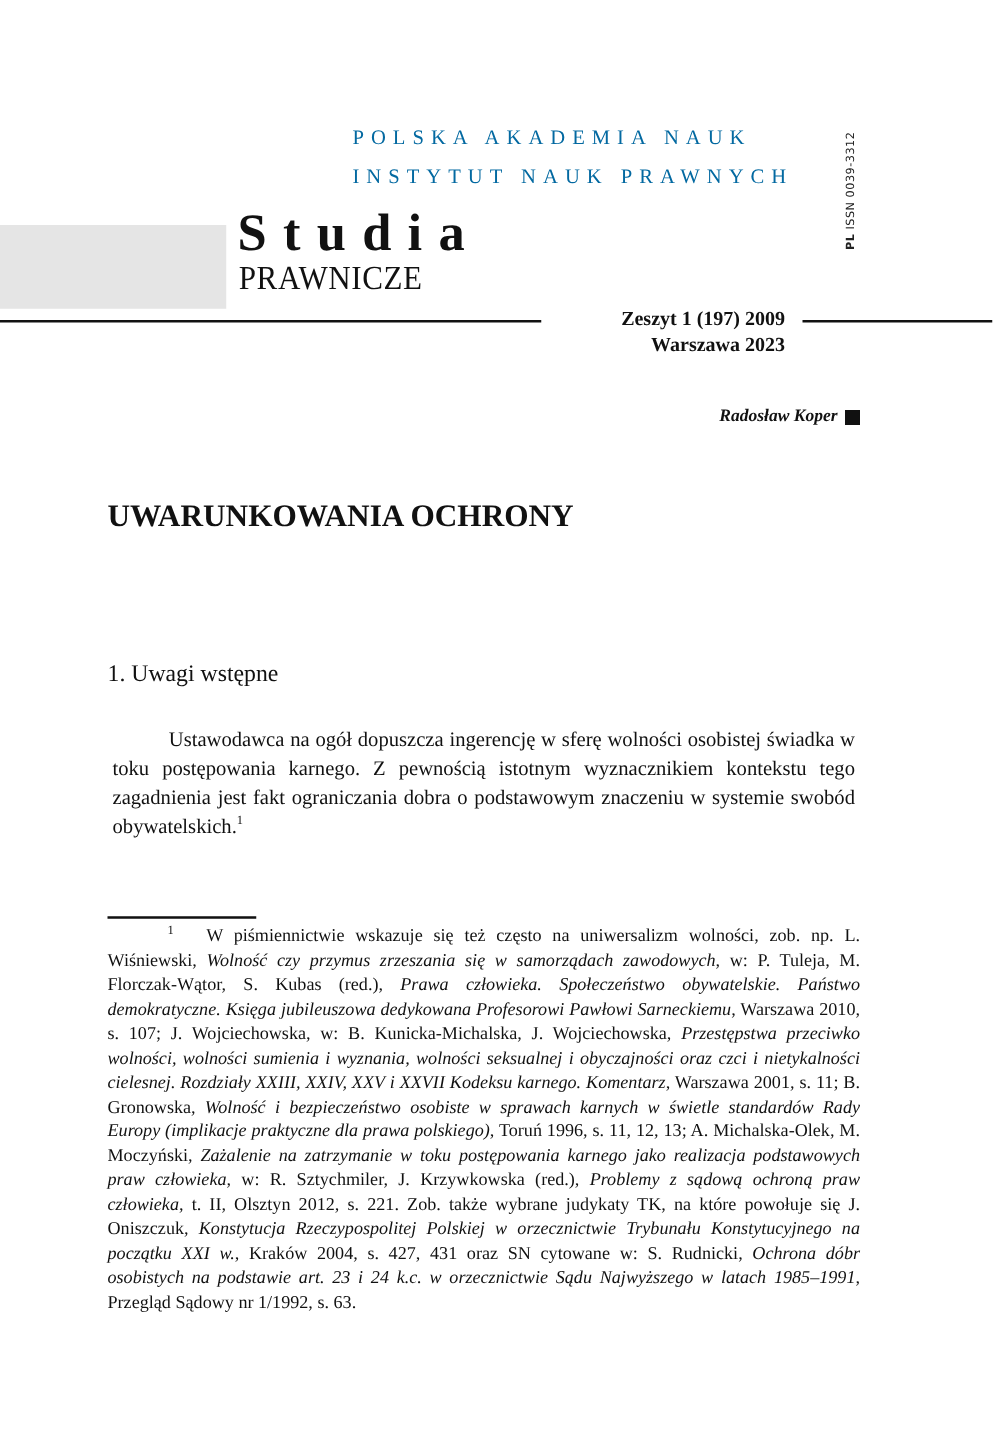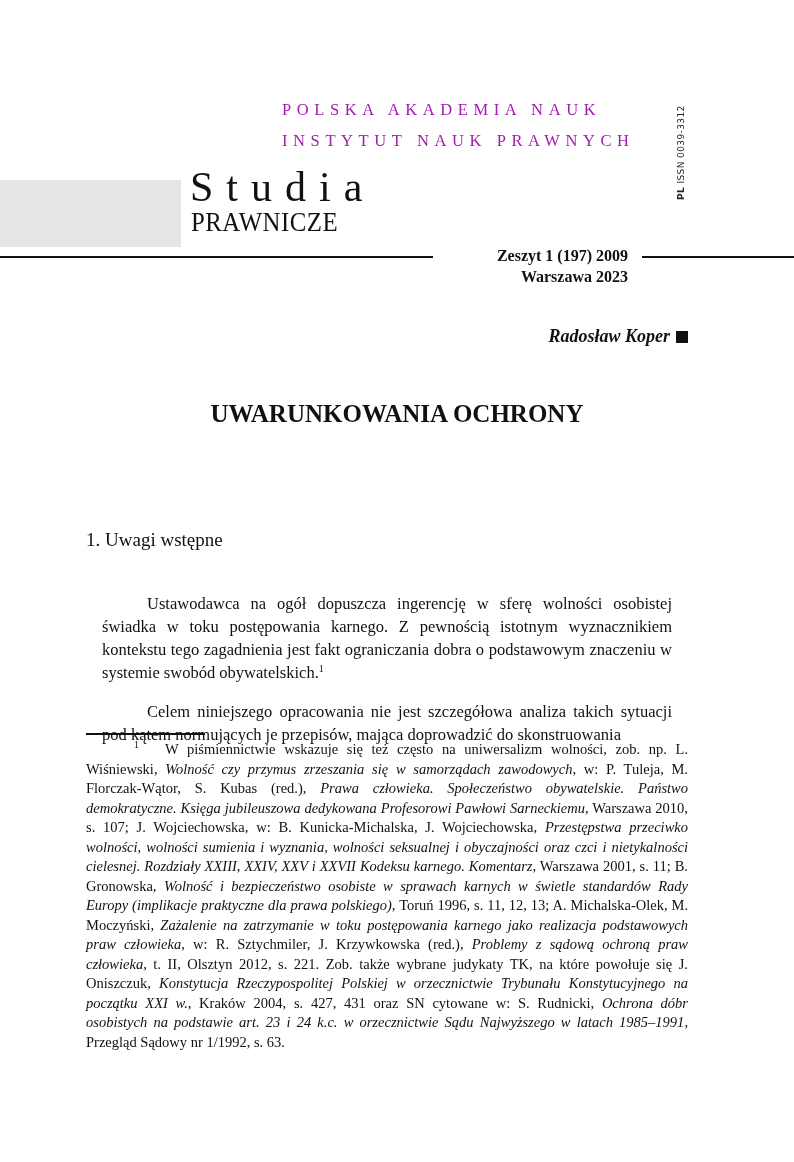--- a/index.html
+++ b/index.html
@@ -1,37 +1,37 @@
 <!DOCTYPE html>
 <html><head>
 <meta charset="utf-8">
 <style>
   html, body { margin: 0; padding: 0; background: #ffffff; }
   body { width: 794px; height: 1162px; position: relative; overflow: hidden;
          font-family: "Liberation Serif", "DejaVu Serif", serif; color: #111; }
   .abs { position: absolute; }
-  .inst { left: 282px; font-size: 16.5px; letter-spacing: 5.6px; white-space: nowrap; color: #a21caf; }
+  .inst { left: 282px; font-size: 16.5px; letter-spacing: 5.6px; white-space: nowrap; color: #0369a1; }
   .inst1 { top: 100px; }
   .inst2 { top: 131px; }
   .issn { left: 676px; top: 200px; transform-origin: 0 0; transform: rotate(-90deg);
           font-family: "DejaVu Sans", sans-serif; font-size: 9px; letter-spacing: 0.4px; white-space: nowrap; color: #222; }
   .issn b { font-weight: bold; }
   .gray-block { left: 0; top: 180px; width: 181px; height: 67px; background: #e5e5e5; }
-  .studia { left: 190px; top: 166px; font-size: 42px; letter-spacing: 13px; line-height: 1; color: #111; white-space: nowrap; }
+  .studia { left: 190px; top: 166px; font-size: 42px; letter-spacing: 13px; line-height: 1; color: #111; white-space: nowrap; font-weight: bold; }
   .prawnicze { left: 191px; top: 209px; font-size: 27px; letter-spacing: 0.5px; line-height: 1; color: #111; white-space: nowrap; transform: scaleX(0.92); transform-origin: 0 0; }
   .rule { height: 2px; background: #111; }
   .rule-left { left: 0; top: 256px; width: 433px; }
   .rule-right { left: 642px; top: 256px; width: 152px; }
   .issue { right: 166px; top: 245px; font-size: 16px; font-weight: bold; text-align: right; line-height: 21px; white-space: nowrap; }
-  .author { right: 106px; top: 326px; font-size: 18px; font-weight: bold; font-style: italic; white-space: nowrap; display: flex; align-items: center; gap: 6px; }
+  .author { right: 106px; top: 326px; font-size: 14px; font-weight: bold; font-style: italic; white-space: nowrap; display: flex; align-items: center; gap: 6px; }
   .author .sq { width: 12px; height: 12px; background: #111; display: inline-block; }
-  .title { left: 86px; width: 622px; top: 398px; text-align: center; font-size: 25px; line-height: 32px; font-weight: bold; color: #111; }
+  .title { left: 86px; width: 622px; top: 398px; text-align: left; font-size: 25px; line-height: 32px; font-weight: bold; color: #111; }
   .section { left: 86px; top: 529px; font-size: 19px; font-weight: normal; white-space: nowrap; }
   .body { left: 86px; width: 602px; top: 576px; font-size: 16.5px; line-height: 23px; text-align: justify; }
-  .body p { margin: 16px; text-indent: 45px; }
+  .body p { margin: 4px; text-indent: 45px; }
   .body sup, .fn sup { font-size: 10px; vertical-align: super; line-height: 0; }
   .fn-rule { left: 86px; top: 733px; width: 119px; height: 2px; background: #111; }
   .fn { left: 86px; width: 602px; top: 740px; font-size: 14.5px; line-height: 19.5px; text-align: justify; }
   .fn p { margin: 0; text-indent: 48px; }
   .fn i { font-style: italic; }
 </style>
 </head>
 <body>
 
 <div class="abs inst inst1">POLSKA AKADEMIA NAUK</div>
@@ -60,20 +60,19 @@
 </div>
 
 <div class="abs title">
   <div>UWARUNKOWANIA OCHRONY</div>
 </div>
 
 <div class="abs section">1. Uwagi wstępne</div>
 
 <div class="abs body">
   <p><span>Ustawodawca na ogół dopuszcza ingerencję w sferę wolności osobistej świadka w toku postępowania karnego. Z pewnością istotnym wyznacznikiem kontekstu tego zagadnienia jest fakt ograniczania dobra o podstawowym znaczeniu w systemie swobód obywatelskich.</span><sup>1</sup></p>
-  <p><span>Celem niniejszego opracowania nie jest szczegółowa analiza takich sytuacji pod kątem normujących je przepisów, mająca doprowadzić do skonstruowania</span></p>
 </div>
 
 <div class="abs fn-rule"></div>
 
 <div class="abs fn">
   <p id="fn1"><sup>1</sup>&nbsp;&nbsp;&nbsp;<span class="fn-content"><span>W piśmiennictwie wskazuje się też często na uniwersalizm wolności, zob. np. L. Wiśniewski, </span><i>Wolność czy przymus zrzeszania się w samorządach zawodowych</i><span>, w: P. Tuleja, M. Florczak-Wątor, S. Kubas (red.), </span><i>Prawa człowieka. Społeczeństwo obywatelskie. Państwo demokratyczne. Księga jubileuszowa dedykowana Profesorowi Pawłowi Sarneckiemu</i><span>, Warszawa 2010, s. 107; J. Wojciechowska, w: B. Kunicka-Michalska, J. Wojciechowska, </span><i>Przestępstwa przeciwko wolności, wolności sumienia i wyznania, wolności seksualnej i obyczajności oraz czci i nietykalności cielesnej. Rozdziały XXIII, XXIV, XXV i XXVII Kodeksu karnego. Komentarz</i><span>, Warszawa 2001, s. 11; B. Gronowska, </span><i>Wolność i bezpieczeństwo osobiste w sprawach karnych w świetle standardów Rady Europy (implikacje praktyczne dla prawa polskiego)</i><span>, Toruń 1996, s. 11, 12, 13; A. Michalska-Olek, M. Moczyński, </span><i>Zażalenie na zatrzymanie w toku postępowania karnego jako realizacja podstawowych praw człowieka</i><span>, w: R. Sztychmiler, J. Krzywkowska (red.), </span><i>Problemy z sądową ochroną praw człowieka</i><span>, t. II, Olsztyn 2012, s. 221. Zob. także wybrane judykaty TK, na które powołuje się J. Oniszczuk, </span><i>Konstytucja Rzeczypospolitej Polskiej w orzecznictwie Trybunału Konstytucyjnego na początku XXI w.</i><span>, Kraków 2004, s. 427, 431 oraz SN cytowane w: S. Rudnicki, </span><i>Ochrona dóbr osobistych na podstawie art. 23 i 24 k.c. w orzecznictwie Sądu Najwyższego w latach 1985–1991</i><span>, Przegląd Sądowy nr 1/1992, s. 63.</span></span></p>
 </div>
 
 </body></html>

